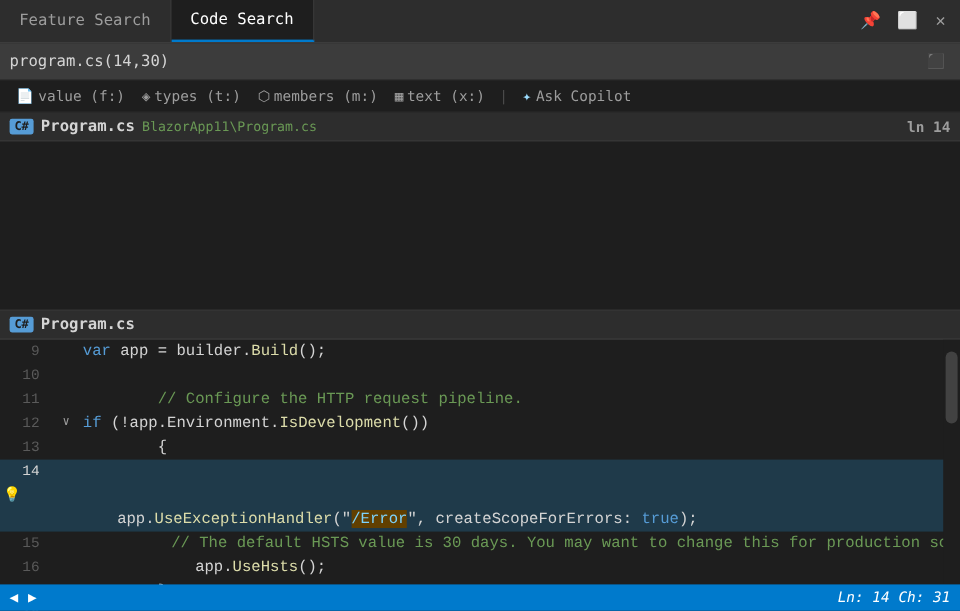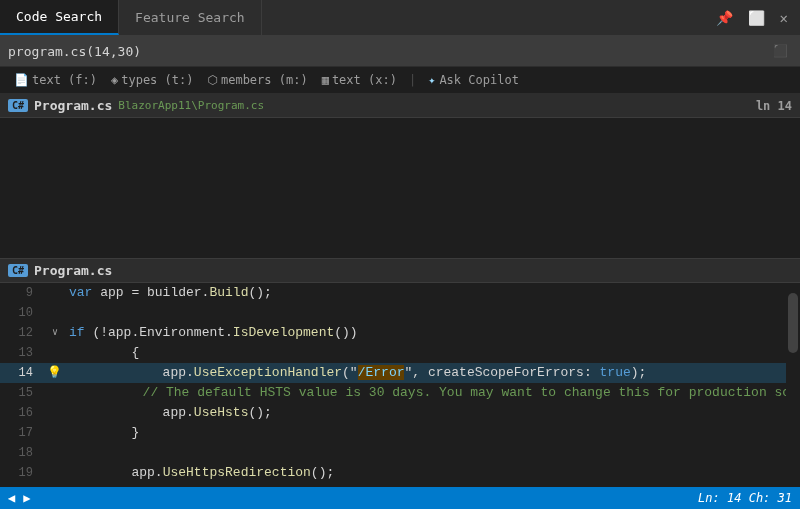--- a/index.html
+++ b/index.html
@@ -193,20 +193,21 @@
       padding: 0;
     }
 
     .code-line {
       display: flex;
       align-items: flex-start;
       min-height: 20px;
     }
     .code-line.active-line {
       background: #1f3a4a;
+      flex-direction: column;
     }
 
     .line-num {
       min-width: 45px;
       text-align: right;
       padding-right: 12px;
       color: #5a5a5a;
       user-select: none;
       font-size: 12px;
       display: flex;
@@ -283,42 +284,42 @@
 
     .lightbulb-icon {
       color: #ffcc00;
       font-size: 12px;
     }
   </style>
 </head>
 <body>
 
 <div class="title-bar">
+  <div class="title-tab">
+    <span>Feature Search</span>
+  </div>
   <div class="title-tab active">
     <span>Code Search</span>
-  </div>
-  <div class="title-tab">
-    <span>Feature Search</span>
   </div>
   <div class="title-bar-actions">
     <span class="title-bar-icon" title="Pin">📌</span>
     <span class="title-bar-icon" title="Restore">⬜</span>
     <span class="title-bar-icon" title="Close">✕</span>
   </div>
 </div>
 
 <div class="search-bar">
   <input class="search-input" type="text" value="program.cs(14,30)" style="">
   <span class="search-dropdown-btn">⬛</span>
 </div>
 
 <div class="filter-bar">
   <div class="filter-item">
     <span class="filter-icon">📄</span>
-    <span>text (f:)</span>
+    <span>value (f:)</span>
   </div>
   <div class="filter-item">
     <span class="filter-icon">◈</span>
     <span>types (t:)</span>
   </div>
   <div class="filter-item">
     <span class="filter-icon">⬡</span>
     <span>members (m:)</span>
   </div>
   <div class="filter-item">
@@ -356,20 +357,25 @@
         <span class="line-indicator"></span>
         <span class="line-content"><span class="kw">var</span> app = builder.<span class="func">Build</span>();</span>
       </div>
 
       <div class="code-line">
         <span class="line-num">10</span>
         <span class="line-indicator"></span>
         <span class="line-content"></span>
       </div>
 
+      <div class="code-line">
+        <span class="line-num">11</span>
+        <span class="line-indicator"></span>
+        <span class="line-content"><span class="cm">        // Configure the HTTP request pipeline.</span></span>
+      </div>
 
       <div class="code-line">
         <span class="line-num">12</span>
         <span class="line-indicator">∨</span>
         <span class="line-content"><span class="kw">if</span> (!app.Environment.<span class="func">IsDevelopment</span>())</span>
       </div>
 
       <div class="code-line">
         <span class="line-num">13</span>
         <span class="line-indicator"></span>

